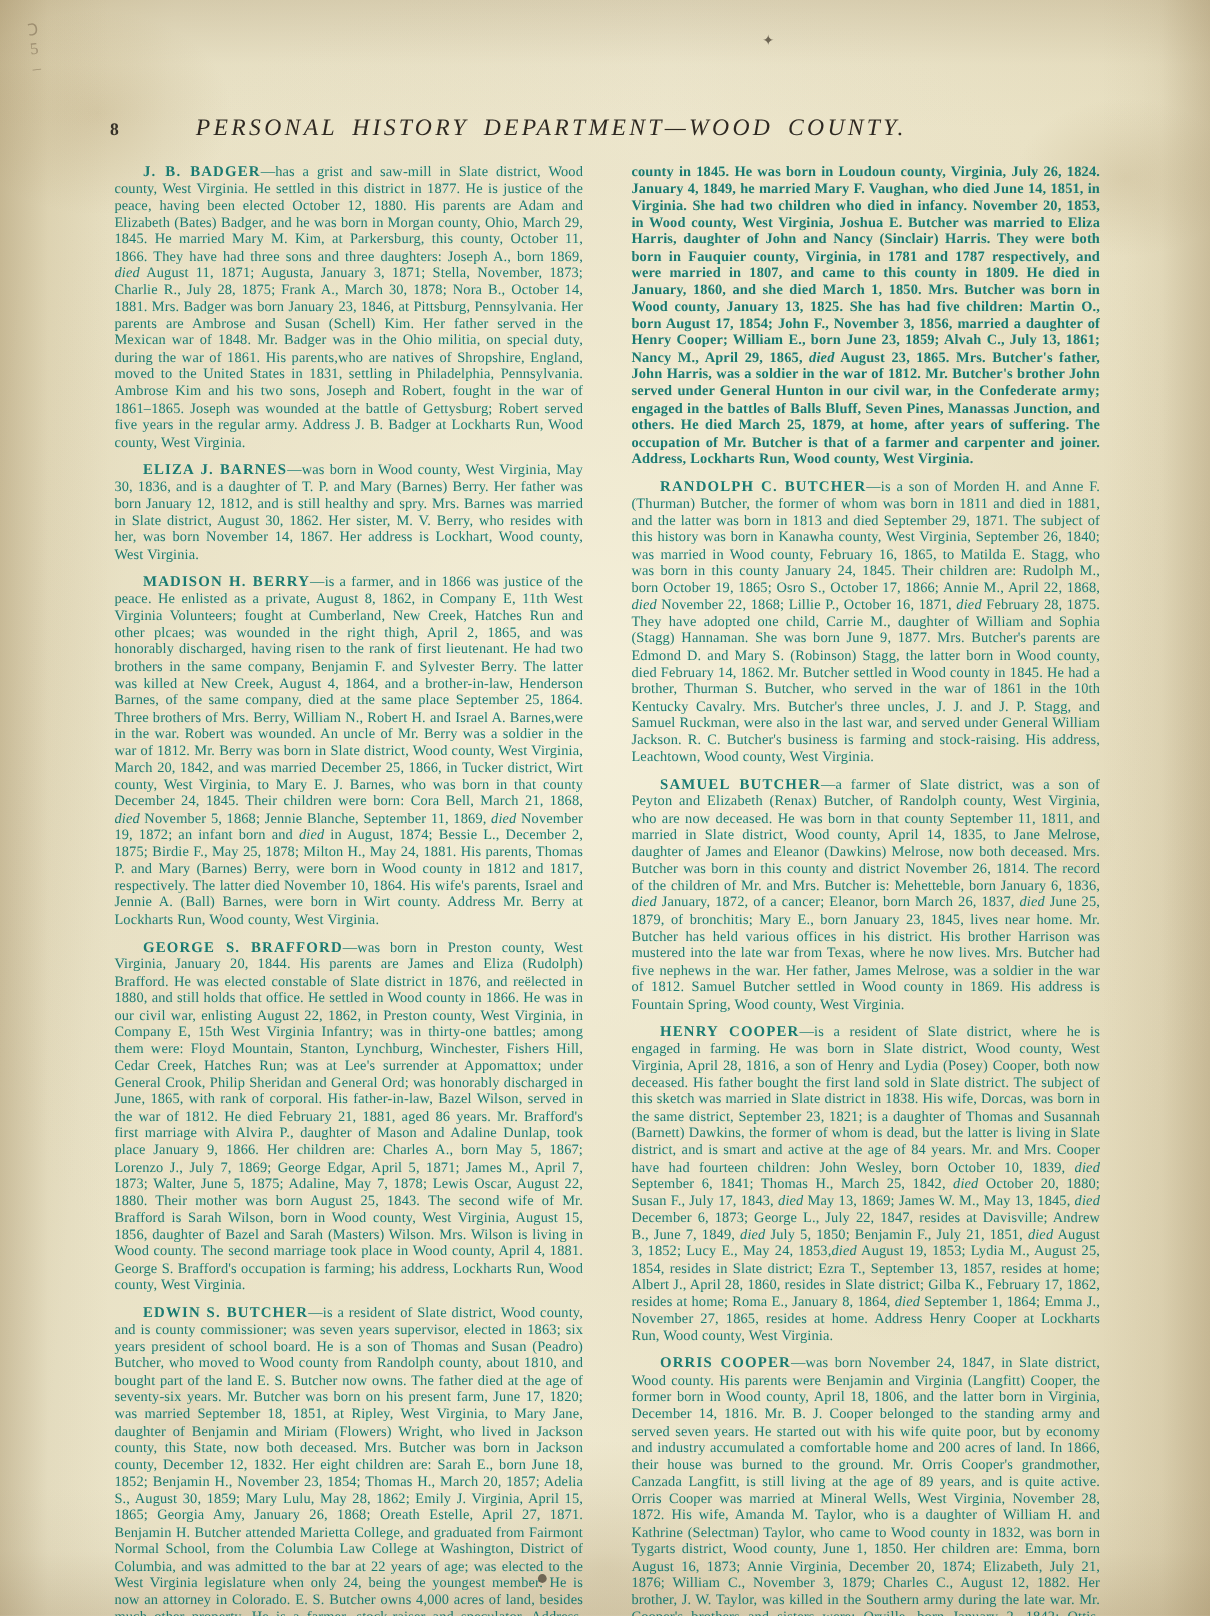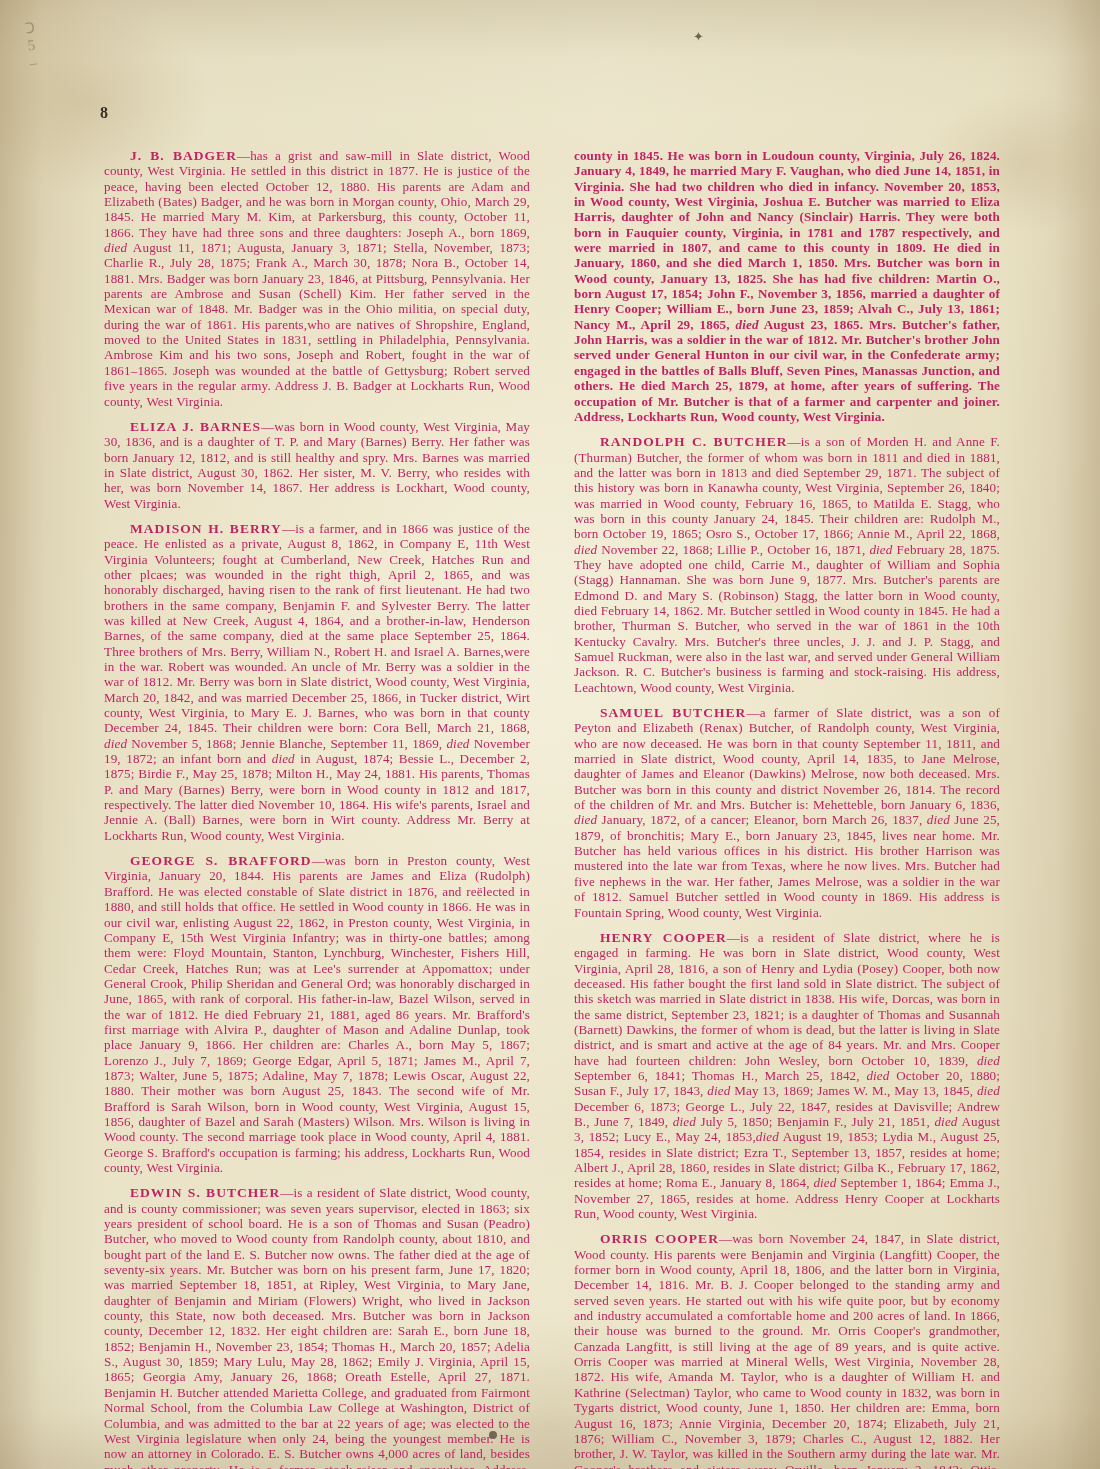--- a/index.html
+++ b/index.html
@@ -140,21 +140,21 @@
 
   .entry {
     margin: 0 0 10px 0;
     text-indent: 26px;
     text-align: justify;
     text-justify: inter-word;
     font-size: 13.1px;
     line-height: 15.35px;
     letter-spacing: 0.01em;
     word-spacing: 0.02em;
-    color: #be185d;
+    color: #0f766e;
     hyphens: none;
   }
   .entry.cont {
     text-indent: 0;
     font-weight: bold;
   }
   .entry:last-child { margin-bottom: 0; }
 
   .nm {
     font-weight: 700;
@@ -180,20 +180,21 @@
     <span>Ↄ</span>
     <span>5</span>
     <span>–</span>
   </div>
 
   <div class="speck-top">✦</div>
   <div class="speck-bottom"></div>
 
   <div class="runhead ink">
     <span class="folio">8</span>
+    <span class="runhead-title">PERSONAL HISTORY DEPARTMENT—WOOD COUNTY.</span>
   </div>
 
   <div class="columns ink">
     <div class="col" id="col-left">
         <p class="entry"><span class="nm">J. B. BADGER</span><span>—</span><span>has a grist and saw-mill in Slate district, Wood county, West Virginia. He settled in this district in 1877. He is justice of the peace, having been elected October 12, 1880. His parents are Adam and Elizabeth (Bates) Badger, and he was born in Morgan county, Ohio, March 29, 1845. He married Mary M. Kim, at Parkersburg, this county, October 11, 1866. They have had three sons and three daughters: Joseph A., born 1869, </span><span class="it">died</span><span> August 11, 1871; Augusta, January 3, 1871; Stella, November, 1873; Charlie R., July 28, 1875; Frank A., March 30, 1878; Nora B., October 14, 1881. Mrs. Badger was born January 23, 1846, at Pittsburg, Pennsylvania. Her parents are Ambrose and Susan (Schell) Kim. Her father served in the Mexican war of 1848. Mr. Badger was in the Ohio militia, on special duty, during the war of 1861. His parents,who are natives of Shropshire, England, moved to the United States in 1831, settling in Philadelphia, Pennsylvania. Ambrose Kim and his two sons, Joseph and Robert, fought in the war of 1861–1865. Joseph was wounded at the battle of Gettysburg; Robert served five years in the regular army. Address J. B. Badger at Lockharts Run, Wood county, West Virginia.</span></p>
         <p class="entry"><span class="nm">ELIZA J. BARNES</span><span>—</span><span>was born in Wood county, West Virginia, May 30, 1836, and is a daughter of T. P. and Mary (Barnes) Berry. Her father was born January 12, 1812, and is still healthy and spry. Mrs. Barnes was married in Slate district, August 30, 1862. Her sister, M. V. Berry, who resides with her, was born November 14, 1867. Her address is Lockhart, Wood county, West Virginia.</span></p>
         <p class="entry"><span class="nm">MADISON H. BERRY</span><span>—</span><span>is a farmer, and in 1866 was justice of the peace. He enlisted as a private, August 8, 1862, in Company E, 11th West Virginia Volunteers; fought at Cumberland, New Creek, Hatches Run and other plcaes; was wounded in the right thigh, April 2, 1865, and was honorably discharged, having risen to the rank of first lieutenant. He had two brothers in the same company, Benjamin F. and Sylvester Berry. The latter was killed at New Creek, August 4, 1864, and a brother-in-law, Henderson Barnes, of the same company, died at the same place September 25, 1864. Three brothers of Mrs. Berry, William N., Robert H. and Israel A. Barnes,were in the war. Robert was wounded. An uncle of Mr. Berry was a soldier in the war of 1812. Mr. Berry was born in Slate district, Wood county, West Virginia, March 20, 1842, and was married December 25, 1866, in Tucker district, Wirt county, West Virginia, to Mary E. J. Barnes, who was born in that county December 24, 1845. Their children were born: Cora Bell, March 21, 1868, </span><span class="it">died</span><span> November 5, 1868; Jennie Blanche, September 11, 1869, </span><span class="it">died</span><span> November 19, 1872; an infant born and </span><span class="it">died</span><span> in August, 1874; Bessie L., December 2, 1875; Birdie F., May 25, 1878; Milton H., May 24, 1881. His parents, Thomas P. and Mary (Barnes) Berry, were born in Wood county in 1812 and 1817, respectively. The latter died November 10, 1864. His wife's parents, Israel and Jennie A. (Ball) Barnes, were born in Wirt county. Address Mr. Berry at Lockharts Run, Wood county, West Virginia.</span></p>
         <p class="entry"><span class="nm">GEORGE S. BRAFFORD</span><span>—</span><span>was born in Preston county, West Virginia, January 20, 1844. His parents are James and Eliza (Rudolph) Brafford. He was elected constable of Slate district in 1876, and reëlected in 1880, and still holds that office. He settled in Wood county in 1866. He was in our civil war, enlisting August 22, 1862, in Preston county, West Virginia, in Company E, 15th West Virginia Infantry; was in thirty-one battles; among them were: Floyd Mountain, Stanton, Lynchburg, Winchester, Fishers Hill, Cedar Creek, Hatches Run; was at Lee's surrender at Appomattox; under General Crook, Philip Sheridan and General Ord; was honorably discharged in June, 1865, with rank of corporal. His father-in-law, Bazel Wilson, served in the war of 1812. He died February 21, 1881, aged 86 years. Mr. Brafford's first marriage with Alvira P., daughter of Mason and Adaline Dunlap, took place January 9, 1866. Her children are: Charles A., born May 5, 1867; Lorenzo J., July 7, 1869; George Edgar, April 5, 1871; James M., April 7, 1873; Walter, June 5, 1875; Adaline, May 7, 1878; Lewis Oscar, August 22, 1880. Their mother was born August 25, 1843. The second wife of Mr. Brafford is Sarah Wilson, born in Wood county, West Virginia, August 15, 1856, daughter of Bazel and Sarah (Masters) Wilson. Mrs. Wilson is living in Wood county. The second marriage took place in Wood county, April 4, 1881. George S. Brafford's occupation is farming; his address, Lockharts Run, Wood county, West Virginia.</span></p>
         <p class="entry"><span class="nm">EDWIN S. BUTCHER</span><span>—</span><span>is a resident of Slate district, Wood county, and is county commissioner; was seven years supervisor, elected in 1863; six years president of school board. He is a son of Thomas and Susan (Peadro) Butcher, who moved to Wood county from Randolph county, about 1810, and bought part of the land E. S. Butcher now owns. The father died at the age of seventy-six years. Mr. Butcher was born on his present farm, June 17, 1820; was married September 18, 1851, at Ripley, West Virginia, to Mary Jane, daughter of Benjamin and Miriam (Flowers) Wright, who lived in Jackson county, this State, now both deceased. Mrs. Butcher was born in Jackson county, December 12, 1832. Her eight children are: Sarah E., born June 18, 1852; Benjamin H., November 23, 1854; Thomas H., March 20, 1857; Adelia S., August 30, 1859; Mary Lulu, May 28, 1862; Emily J. Virginia, April 15, 1865; Georgia Amy, January 26, 1868; Oreath Estelle, April 27, 1871. Benjamin H. Butcher attended Marietta College, and graduated from Fairmont Normal School, from the Columbia Law College at Washington, District of Columbia, and was admitted to the bar at 22 years of age; was elected to the West Virginia legislature when only 24, being the youngest member. He is now an attorney in Colorado. E. S. Butcher owns 4,000 acres of land, besides much other property. He is a farmer, stock-raiser and speculator. Address, Lockharts Run, West Virginia.</span></p>
       </div>

